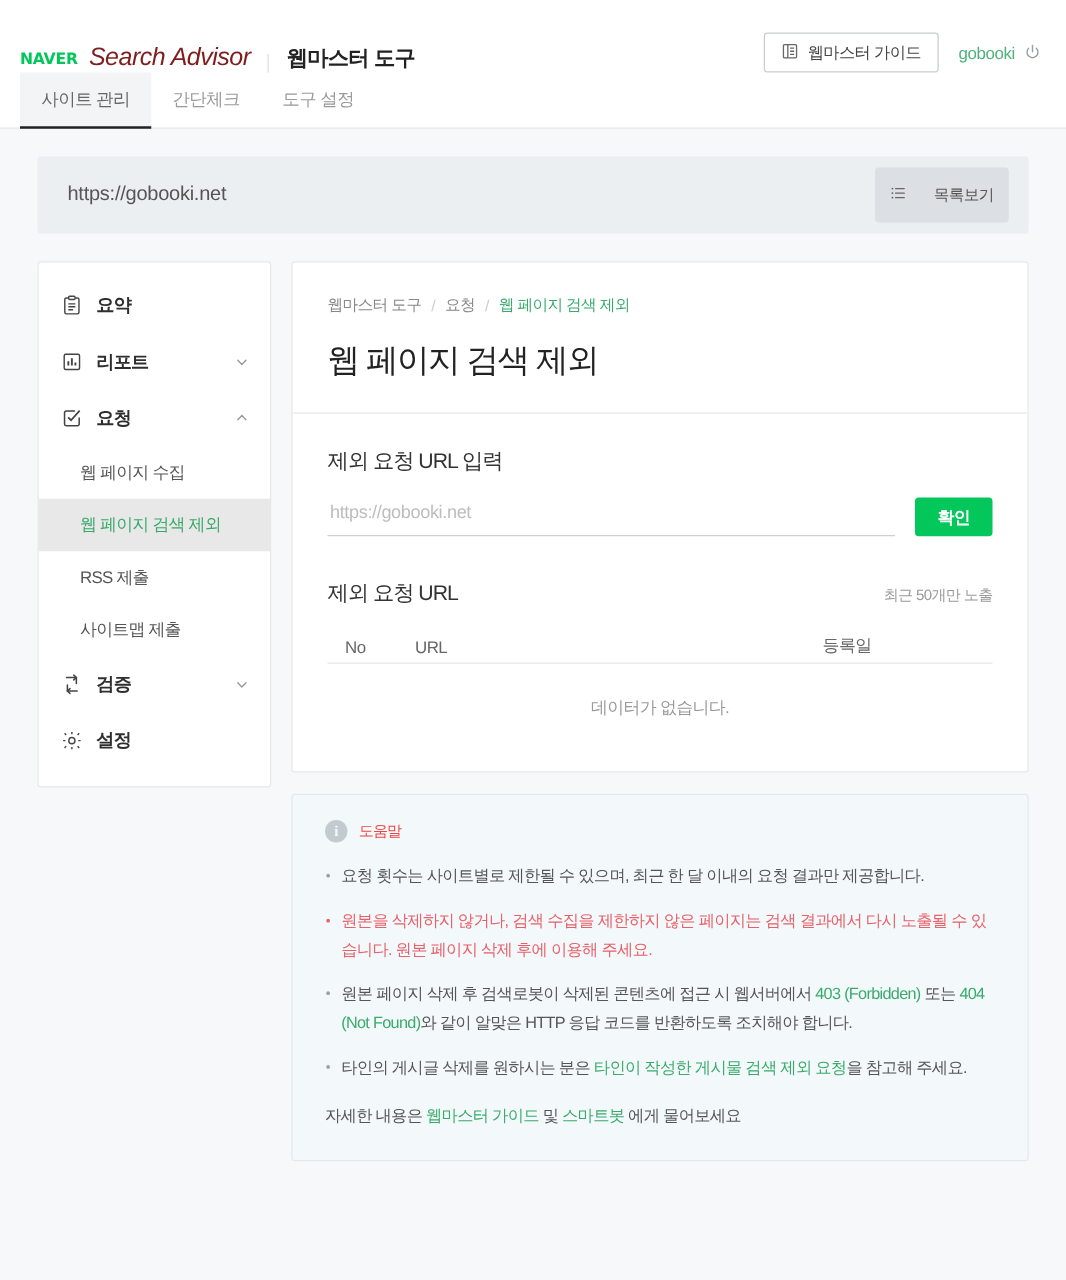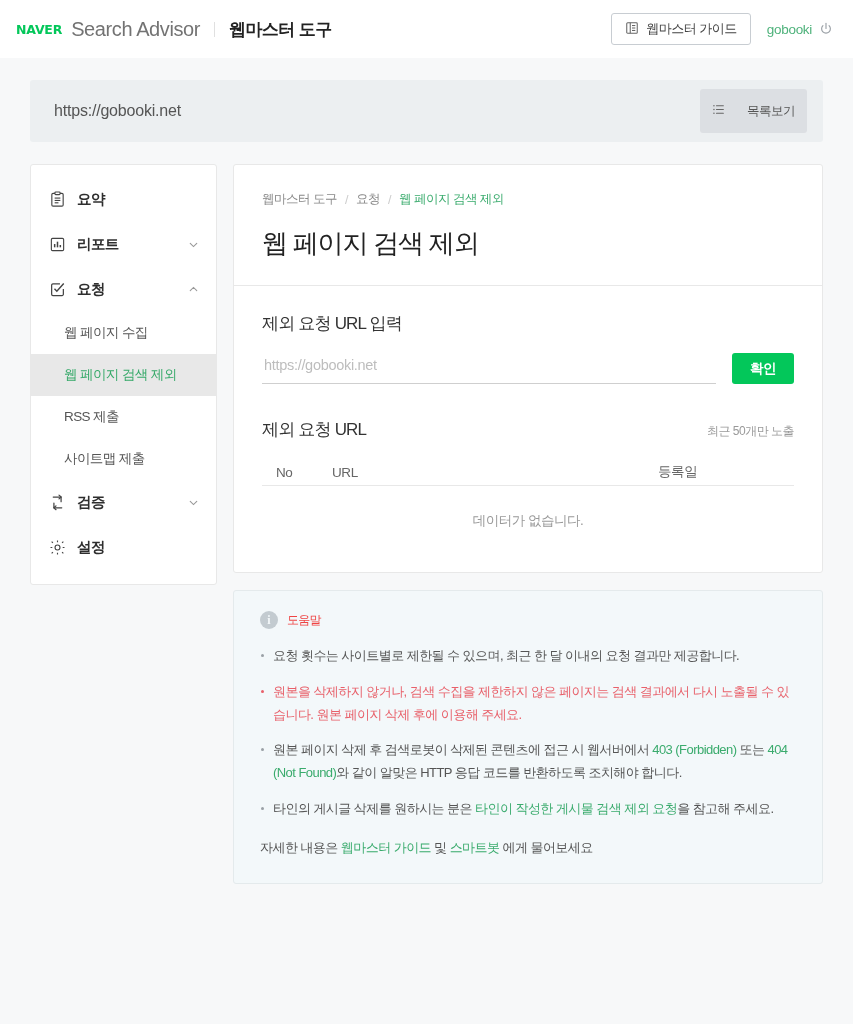--- a/index.html
+++ b/index.html
@@ -13,36 +13,37 @@
     -webkit-font-smoothing: antialiased;
   }
 
   .page { width: 853px; min-height: 1024px; position: relative; background: #f7f8f9; }
 
   
   .header {
     height: 58px;
     background: #fff;
     display: flex;
-    align-items: center;
+    align-items: flex-end;
     padding: 0 20px 0 16px;
   }
   .brand { display: flex; align-items: center; gap: 9px; }
   .naver-logo {
     color: #03c75a;
     font-weight: 800;
     font-size: 12.5px;
     letter-spacing: -0.2px;
     font-family: "DejaVu Sans", sans-serif;
   }
   .brand-title {
     font-size: 20px;
-    color: #737373;
+    color: #7f1d1d;
     font-weight: 400;
     letter-spacing: -0.4px;
+    font-style: italic;
   }
   .brand-div {
     width: 1px; height: 15px; background: #e0e0e0; margin: 0 14px;
   }
   .sub-title {
     font-size: 17px; color: #222; font-weight: 700; letter-spacing: -0.6px;
   }
   .header-right { margin-left: auto; display: flex; align-items: center; gap: 16px; }
   .guide-btn {
     border: 1px solid #c8cdd2;
@@ -272,20 +273,25 @@
         <span class="power-icon">
           <svg width="14" height="14" viewBox="0 0 16 16" fill="none" stroke="#9aa0a6" stroke-width="1.3" stroke-linecap="round">
             <path d="M4.5 4.2a5 5 0 1 0 7 0"></path>
             <line x1="8" y1="1.6" x2="8" y2="7.4"></line>
           </svg>
         </span>
       </div>
     </div>
   </div>
 
+  <div class="tabbar">
+    <div class="tab active">사이트 관리</div>
+    <div class="tab">간단체크</div>
+    <div class="tab">도구 설정</div>
+  </div>
 
   <div class="content">
 
     <div class="urlbar">
       <span class="urlbar-text">https://gobooki.net</span>
       <button class="list-btn">
         <span>
           <svg width="13" height="13" viewBox="0 0 16 16" fill="none" stroke="#666" stroke-width="1.3" stroke-linecap="round">
             <line x1="5.5" y1="3.5" x2="14" y2="3.5"></line>
             <line x1="5.5" y1="8" x2="14" y2="8"></line>

